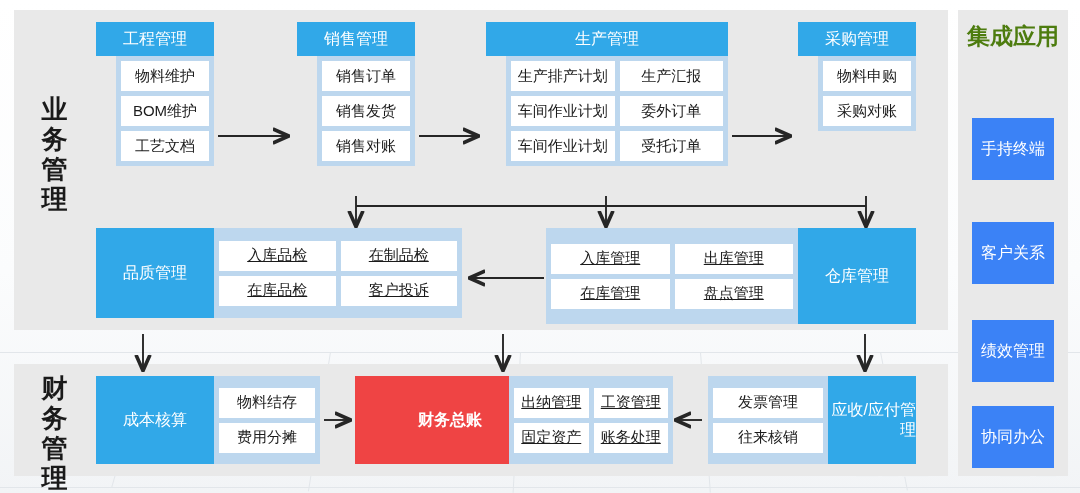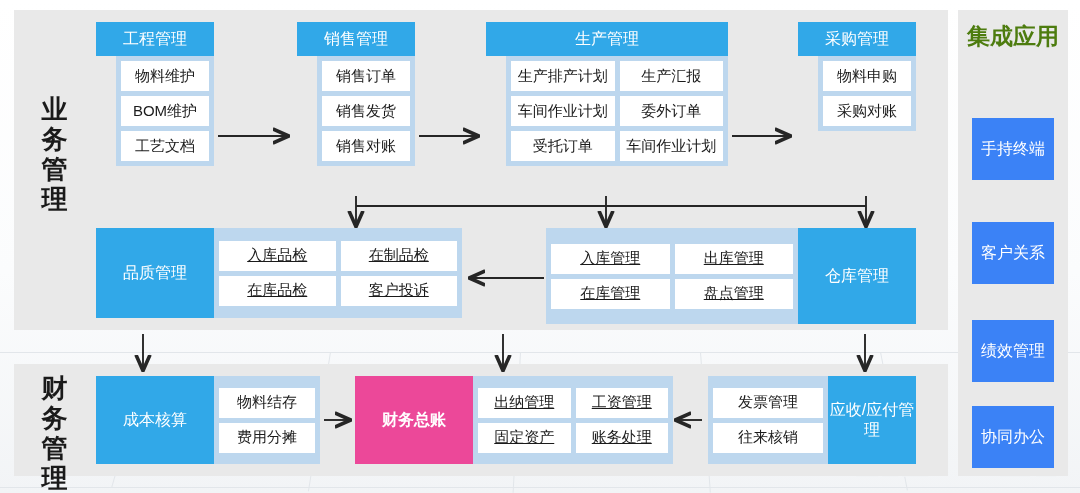--- a/index.html
+++ b/index.html
@@ -77,23 +77,23 @@
     white-space:nowrap;
   }
   .cols1 .item{width:100%;}
   .cols2 .item{width:calc(50% - 2.5px);}
 
   
   .sgroup{position:absolute;display:flex;background:#bdd7ee;box-sizing:border-box;}
   .sgroup .tag{
     background:#31a8e8;color:#fff;font-size:16px;
     display:flex;align-items:center;justify-content:center;
-    text-align:center;line-height:1.25;flex:none;
-  }
-  .sgroup .tag.red{background:#ec4899;font-weight:700;}
+    text-align:right;line-height:1.25;flex:none;
+  }
+  .sgroup .tag.red{background:#ef4444;font-weight:700;padding-left:36px;}
   .sgroup .grid{
     flex:1;padding:5px;display:flex;flex-wrap:wrap;gap:5px;box-sizing:border-box;
     align-content:center;
   }
   .sgroup .grid .item{height:30px;}
   .sgroup .grid.g2 .item{width:calc(50% - 2.5px);text-decoration:underline;}
   .sgroup .grid.g1 .item{width:100%;}
 
   
   .app-btn{
@@ -153,22 +153,22 @@
     </div>
   </div>
 
   <div class="group cols2" id="g-production" style="left:486px;top:22px;width:242px;">
     <div class="group-head">生产管理</div>
     <div class="group-body">
       <div class="item">生产排产计划</div>
       <div class="item">生产汇报</div>
       <div class="item">车间作业计划</div>
       <div class="item">委外订单</div>
+      <div class="item">车间作业计划</div>
       <div class="item">受托订单</div>
-      <div class="item">车间作业计划</div>
     </div>
   </div>
 
   <div class="group cols1" id="g-purchasing" style="left:798px;top:22px;width:118px;">
     <div class="group-head">采购管理</div>
     <div class="group-body">
       <div class="item">物料申购</div>
       <div class="item">采购对账</div>
     </div>
   </div>

